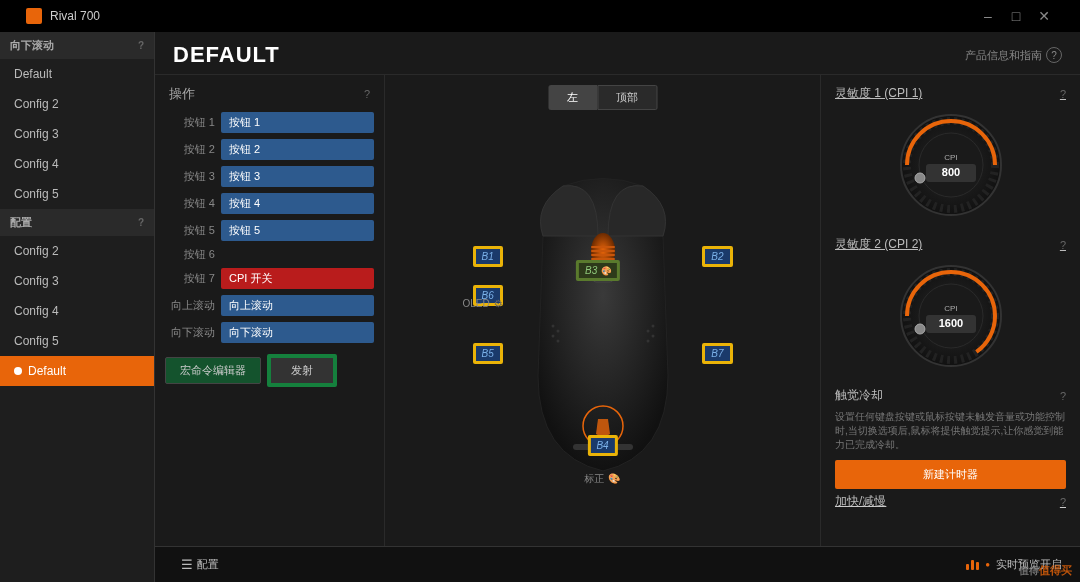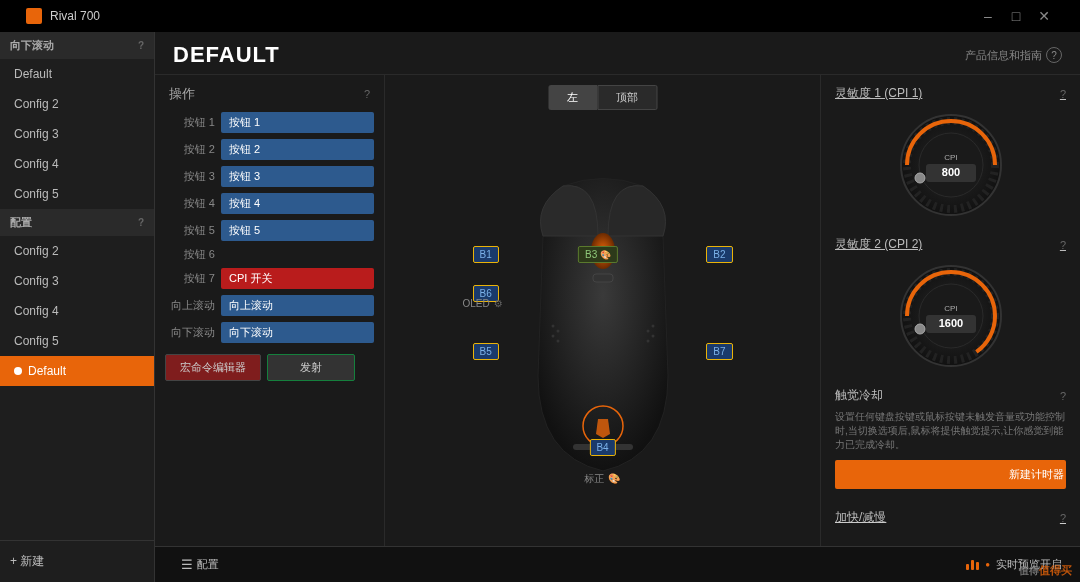--- a/index.html
+++ b/index.html
@@ -213,33 +213,33 @@
     .action-value.cpi-switch { background: #b91c1c; }
     .action-value.scroll { background: #2d5a8e; }
     .macro-row {
       display: flex;
       align-items: center;
       margin-top: 8px;
       padding: 0 10px;
       gap: 6px;
     }
     .macro-btn {
-      background: #7f1d1d;
+      background: #14532d;
       border: 1px solid #444;
       color: #ccc;
       padding: 5px 14px;
       font-size: 11px;
       cursor: pointer;
       border-radius: 2px;
     }
     .fire-btn {
       background: #333;
-      border: 1px solid #15803d;
+      border: 4px solid #15803d;
       color: #ccc;
-      padding: 5px 32px;
+      padding: 5px 20px;
       font-size: 11px;
       cursor: pointer;
       border-radius: 2px;
     }
 
     
     .bottom-bar {
       height: 36px;
       background: #111;
       display: flex;
@@ -313,31 +313,32 @@
       position: relative;
       width: 220px;
       height: 340px;
       margin-top: 30px;
     }
 
     
     .btn-label {
       position: absolute;
       background: #1a3a6b;
-      border: 1px solid #eab308;
+      border: 3px solid #eab308;
       color: #7ab0e8;
       font-size: 10px;
       padding: 2px 6px;
       border-radius: 2px;
       white-space: nowrap;
+      font-style: italic;
     }
     .btn-label.colored { background: #2d3a1a; border-color: #5a7a2d; color: #8ec87a; }
     .b1 { top: 90px; left: -20px; }
     .b2 { top: 90px; right: -20px; }
-    .b3 { top: 90px; left: 48%; transform: translateX(-50%); }
+    .b3 { top: 104px; left: 48%; transform: translateX(-50%); }
     .b4 { bottom: 40px; left: 50%; transform: translateX(-50%); }
     .b5 { top: 55%; left: -20px; }
     .b6 { top: 38%; left: -20px; }
     .b7 { top: 55%; right: -20px; }
     .oled-label {
       position: absolute;
       top: 42%;
       left: -30px;
       display: flex;
       align-items: center;
@@ -387,21 +388,21 @@
       margin-bottom: 4px;
     }
     .dial {
       width: 110px;
       height: 110px;
       position: relative;
     }
     .dial svg { width: 100%; height: 100%; }
 
     .tactile-section {
-      margin-bottom: 20px;
+      margin-bottom: 4px;
     }
     .tactile-header {
       display: flex;
       justify-content: space-between;
       align-items: center;
       margin-bottom: 6px;
       font-size: 12px;
       color: #bbb;
     }
     .tactile-desc {
@@ -412,21 +413,20 @@
     }
     .timer-btn {
       background: #e8650a;
       border: none;
       color: #fff;
       padding: 7px 2px;
       font-size: 11px;
       cursor: pointer;
       border-radius: 2px;
       width: 100%;
-      text-align: right;
     }
 
     .accel-section {
       margin-bottom: 10px;
       text-decoration: underline;
     }
     .accel-header {
       display: flex;
       justify-content: space-between;
       align-items: center;
@@ -495,23 +495,20 @@
       <span>Config 4</span>
     </div>
     <div class="sidebar-item">
       <span>Config 5</span>
     </div>
     <div class="sidebar-item active">
       <span class="dot"></span>
       <span>Default</span>
     </div>
 
-    <div class="sidebar-bottom">
-      <button class="new-btn">+ 新建</button>
-    </div>
   </div>
 
   <div class="content-area">
 
     <div class="content-header">
       <span class="content-title">DEFAULT</span>
       <div class="product-info">
         <span>产品信息和指南</span>
         <div class="info-icon">?</div>
       </div>

